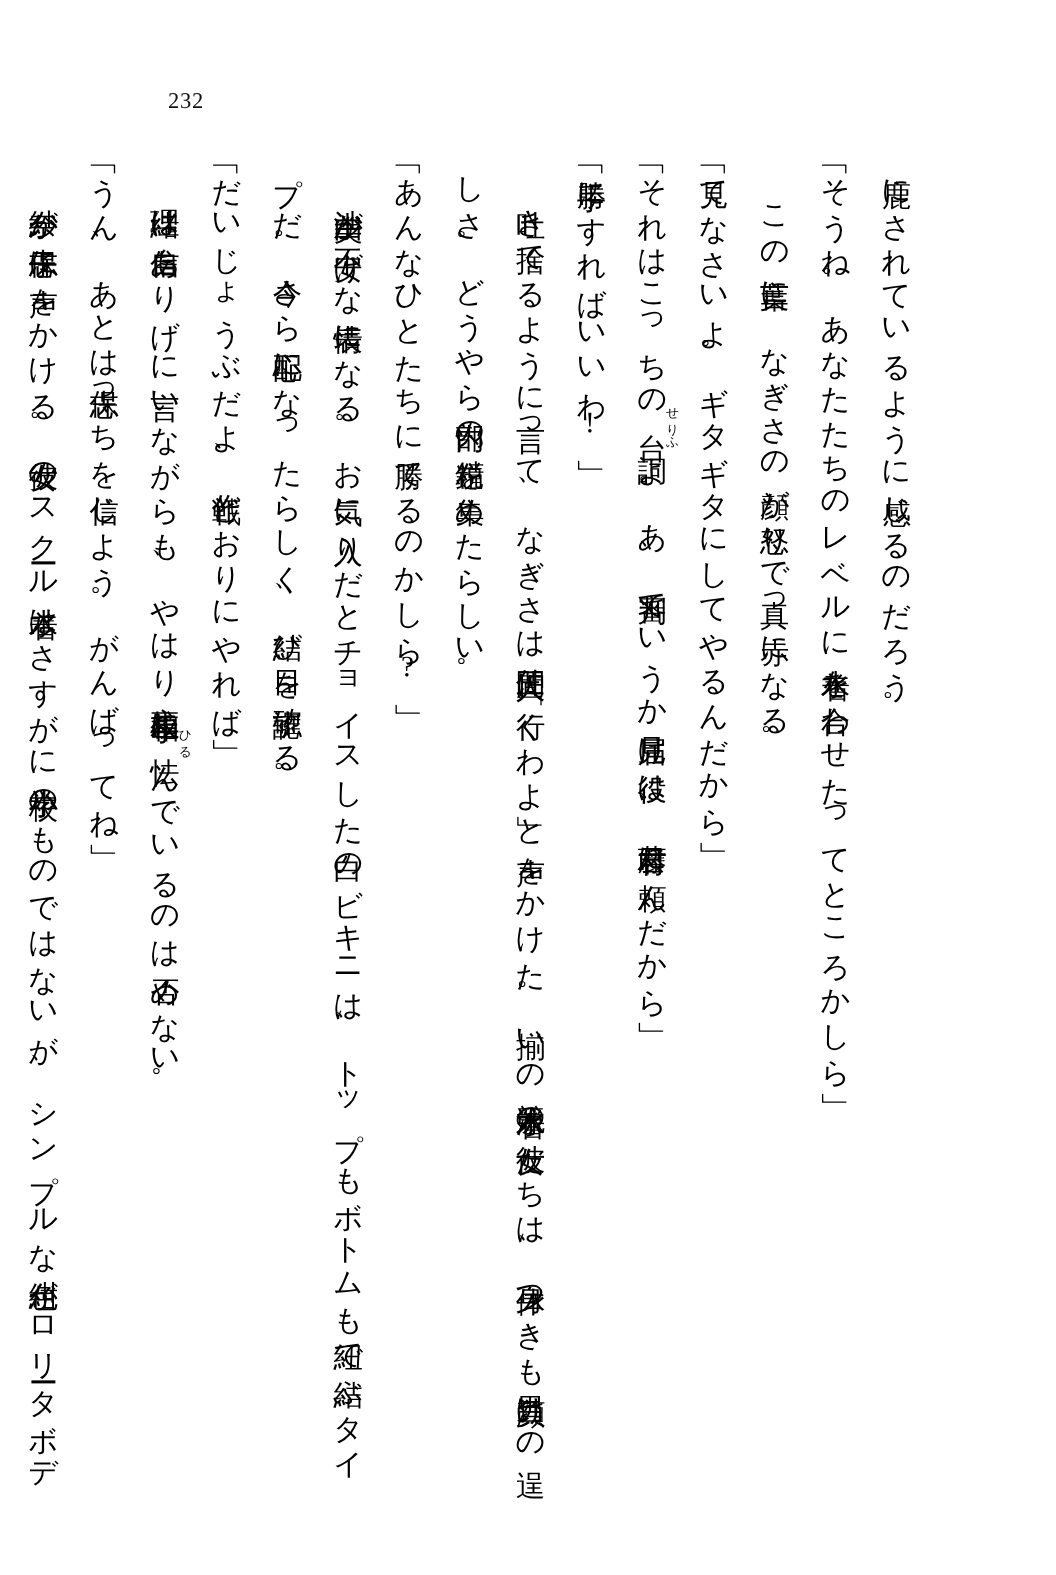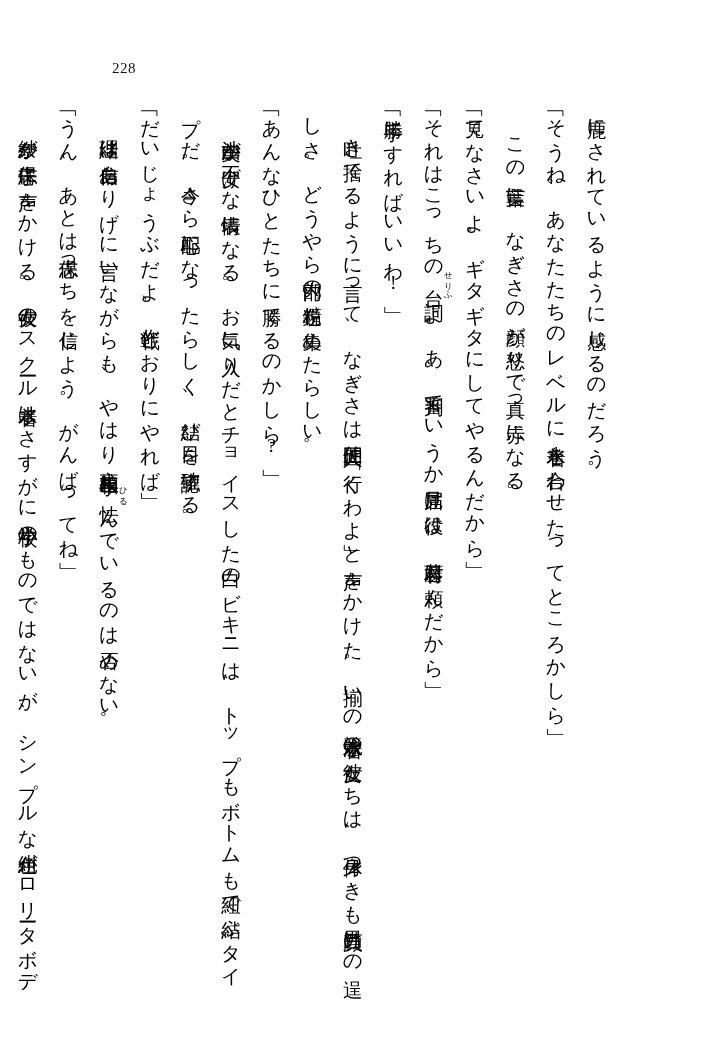--- a/index.html
+++ b/index.html
@@ -59,21 +59,21 @@
     font-size: 8.5px;
     letter-spacing: 0px;
     line-height: 1;
   }
 </style>
 </head>
 <body>
 
 <div id="page">
 
-  <div id="page-number">228</div>
+  <div id="page-number">232</div>
 
   <div id="text-block">
     <p class="para">鹿にされているように感じるのだろう。</p>
     <p class="para">「そうね。あなたたちのレベルに水着を合わせたってところかしら」</p>
     <p class="para indent">この言葉に、なぎさの顔が怒りで真っ赤になる。</p>
     <p class="para">「見てなさいよ。ギタギタにしてやるんだから」</p>
     <p class="para">「それはこっちの<ruby>台詞<rt>せりふ</rt></ruby>よ。あ、審判ていうか見届け役は、藤村君に頼んだから」</p>
     <p class="para">「勝手にすればいいわ!」</p>
     <p class="para indent">吐き捨てるように言って、なぎさは仲間三人に「行くわよ」と声をかけた。揃いの競泳水着の彼女たちは、身体つきも男顔負けの逞しさ。どうやら部内の精鋭を集めたらしい。</p>
     <p class="para">「あんなひとたちに勝てるのかしら?」</p>

